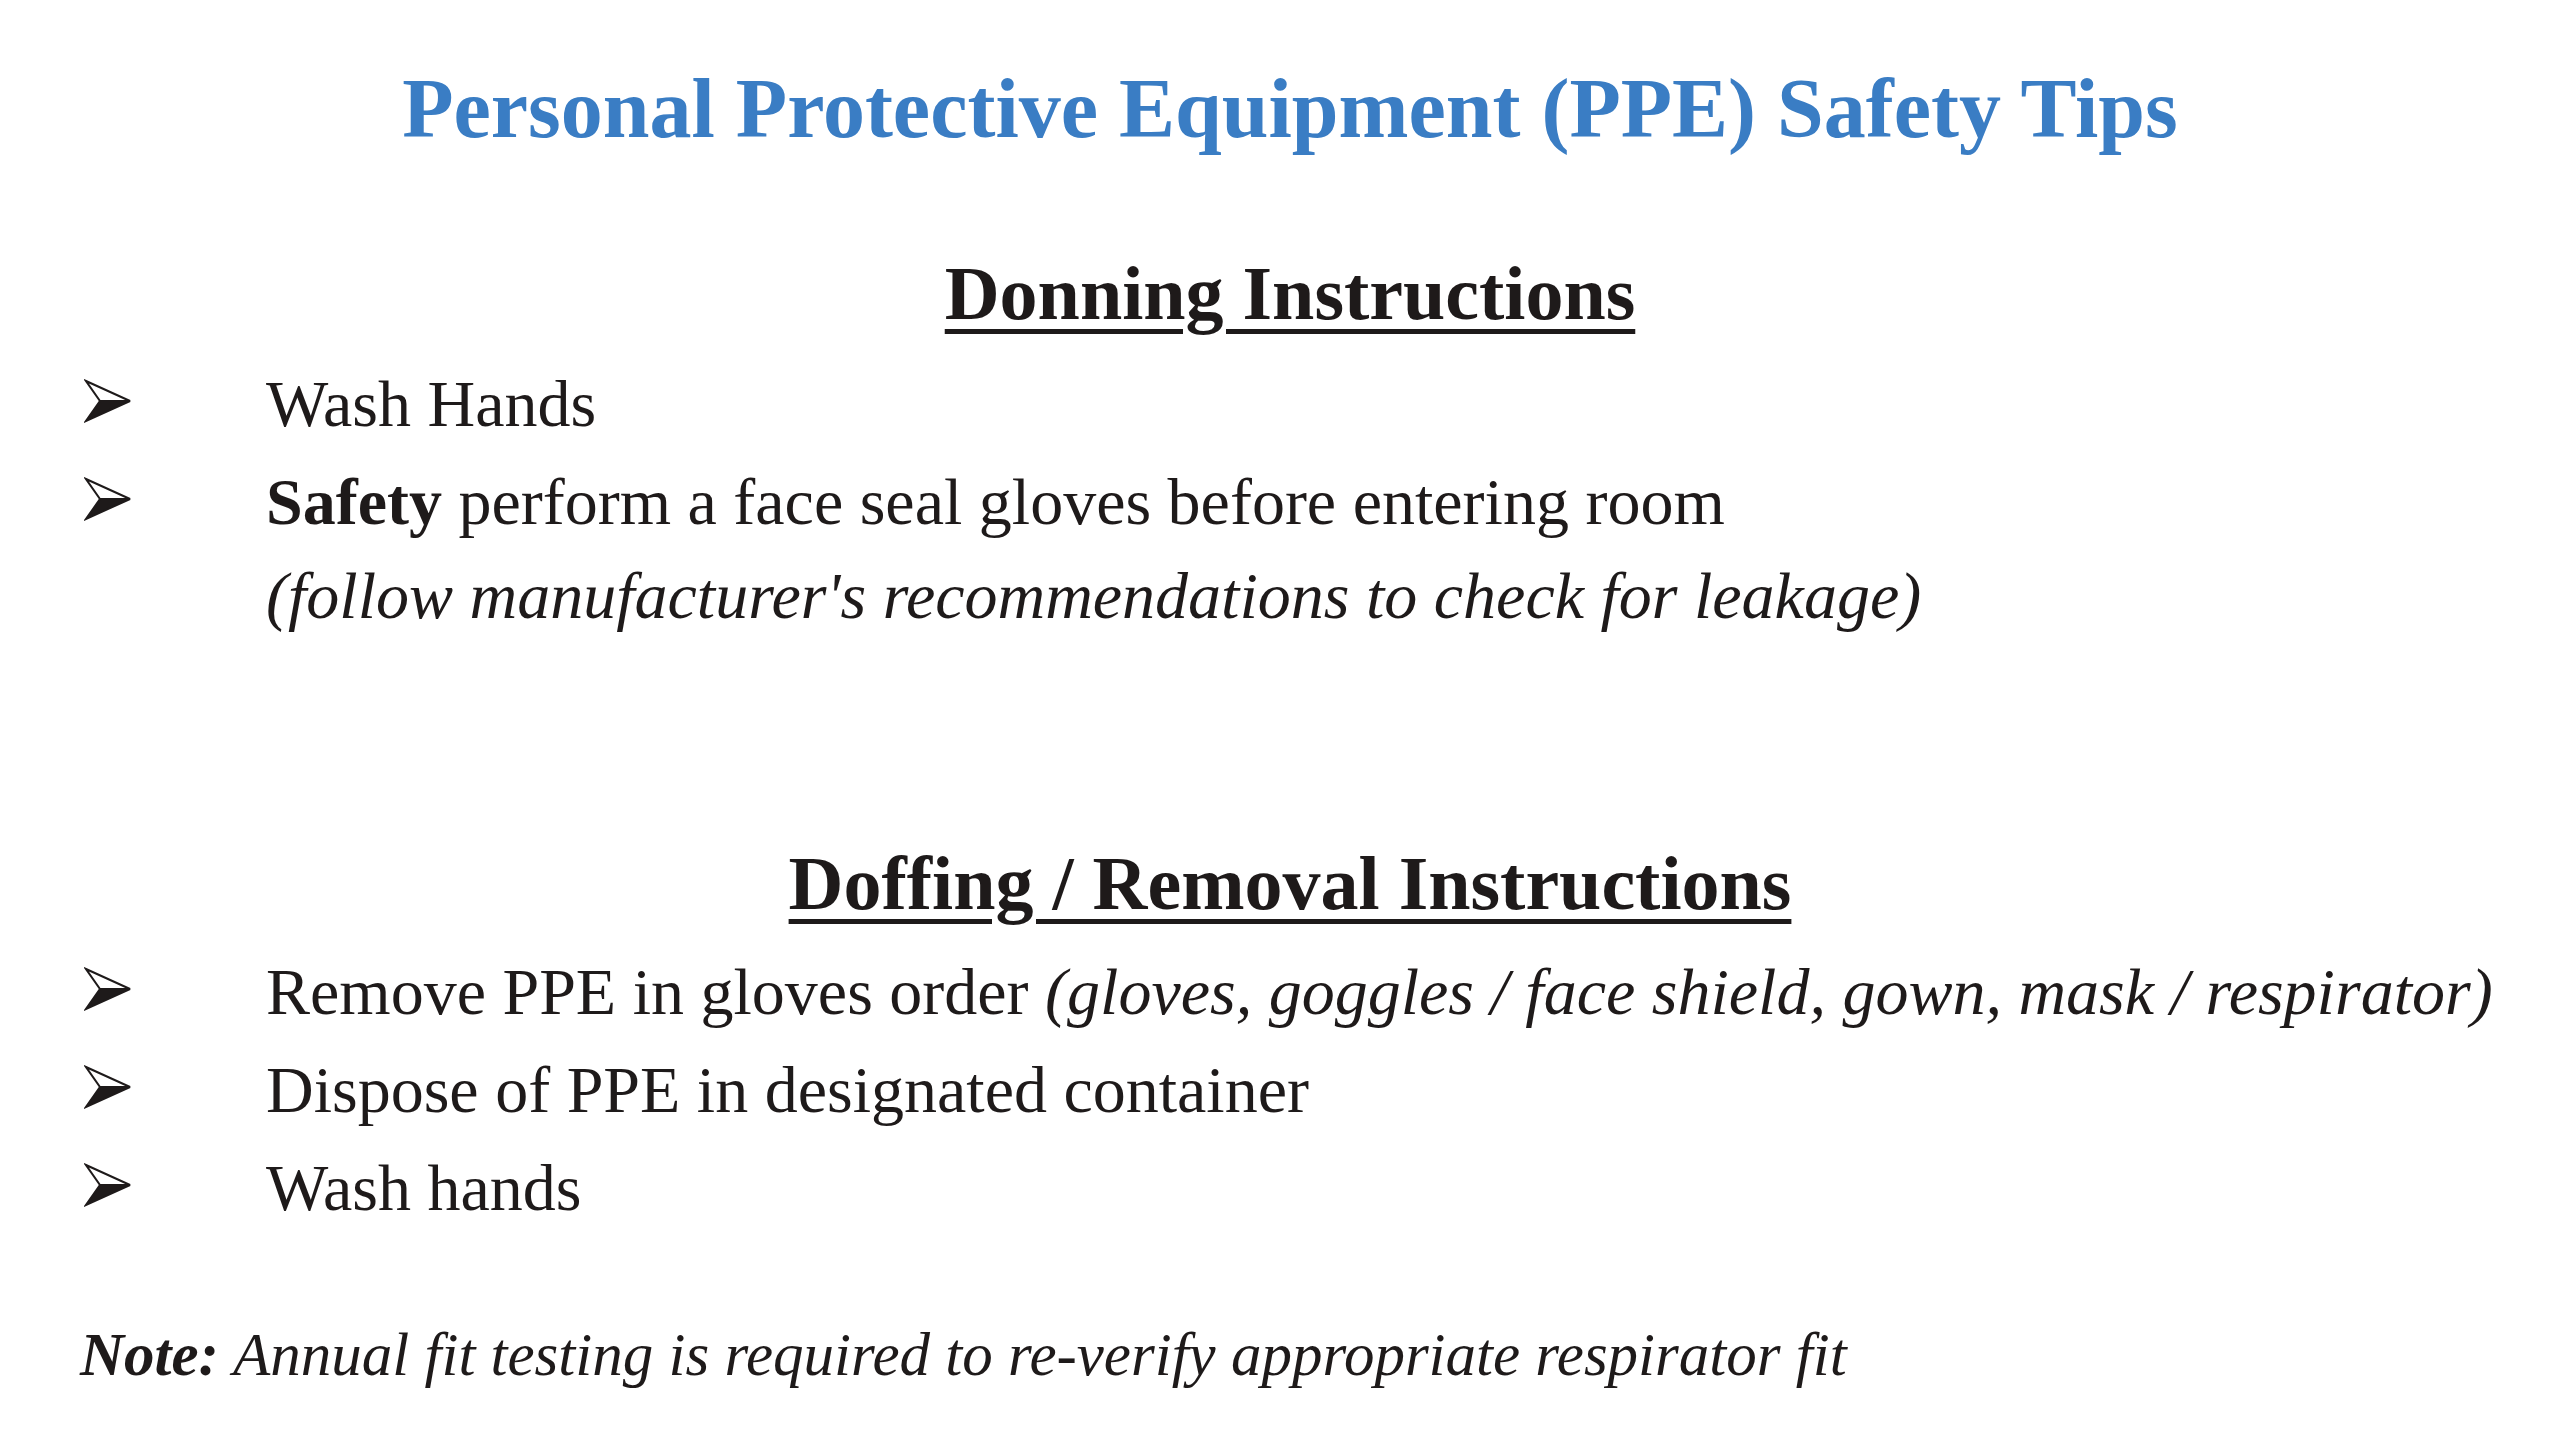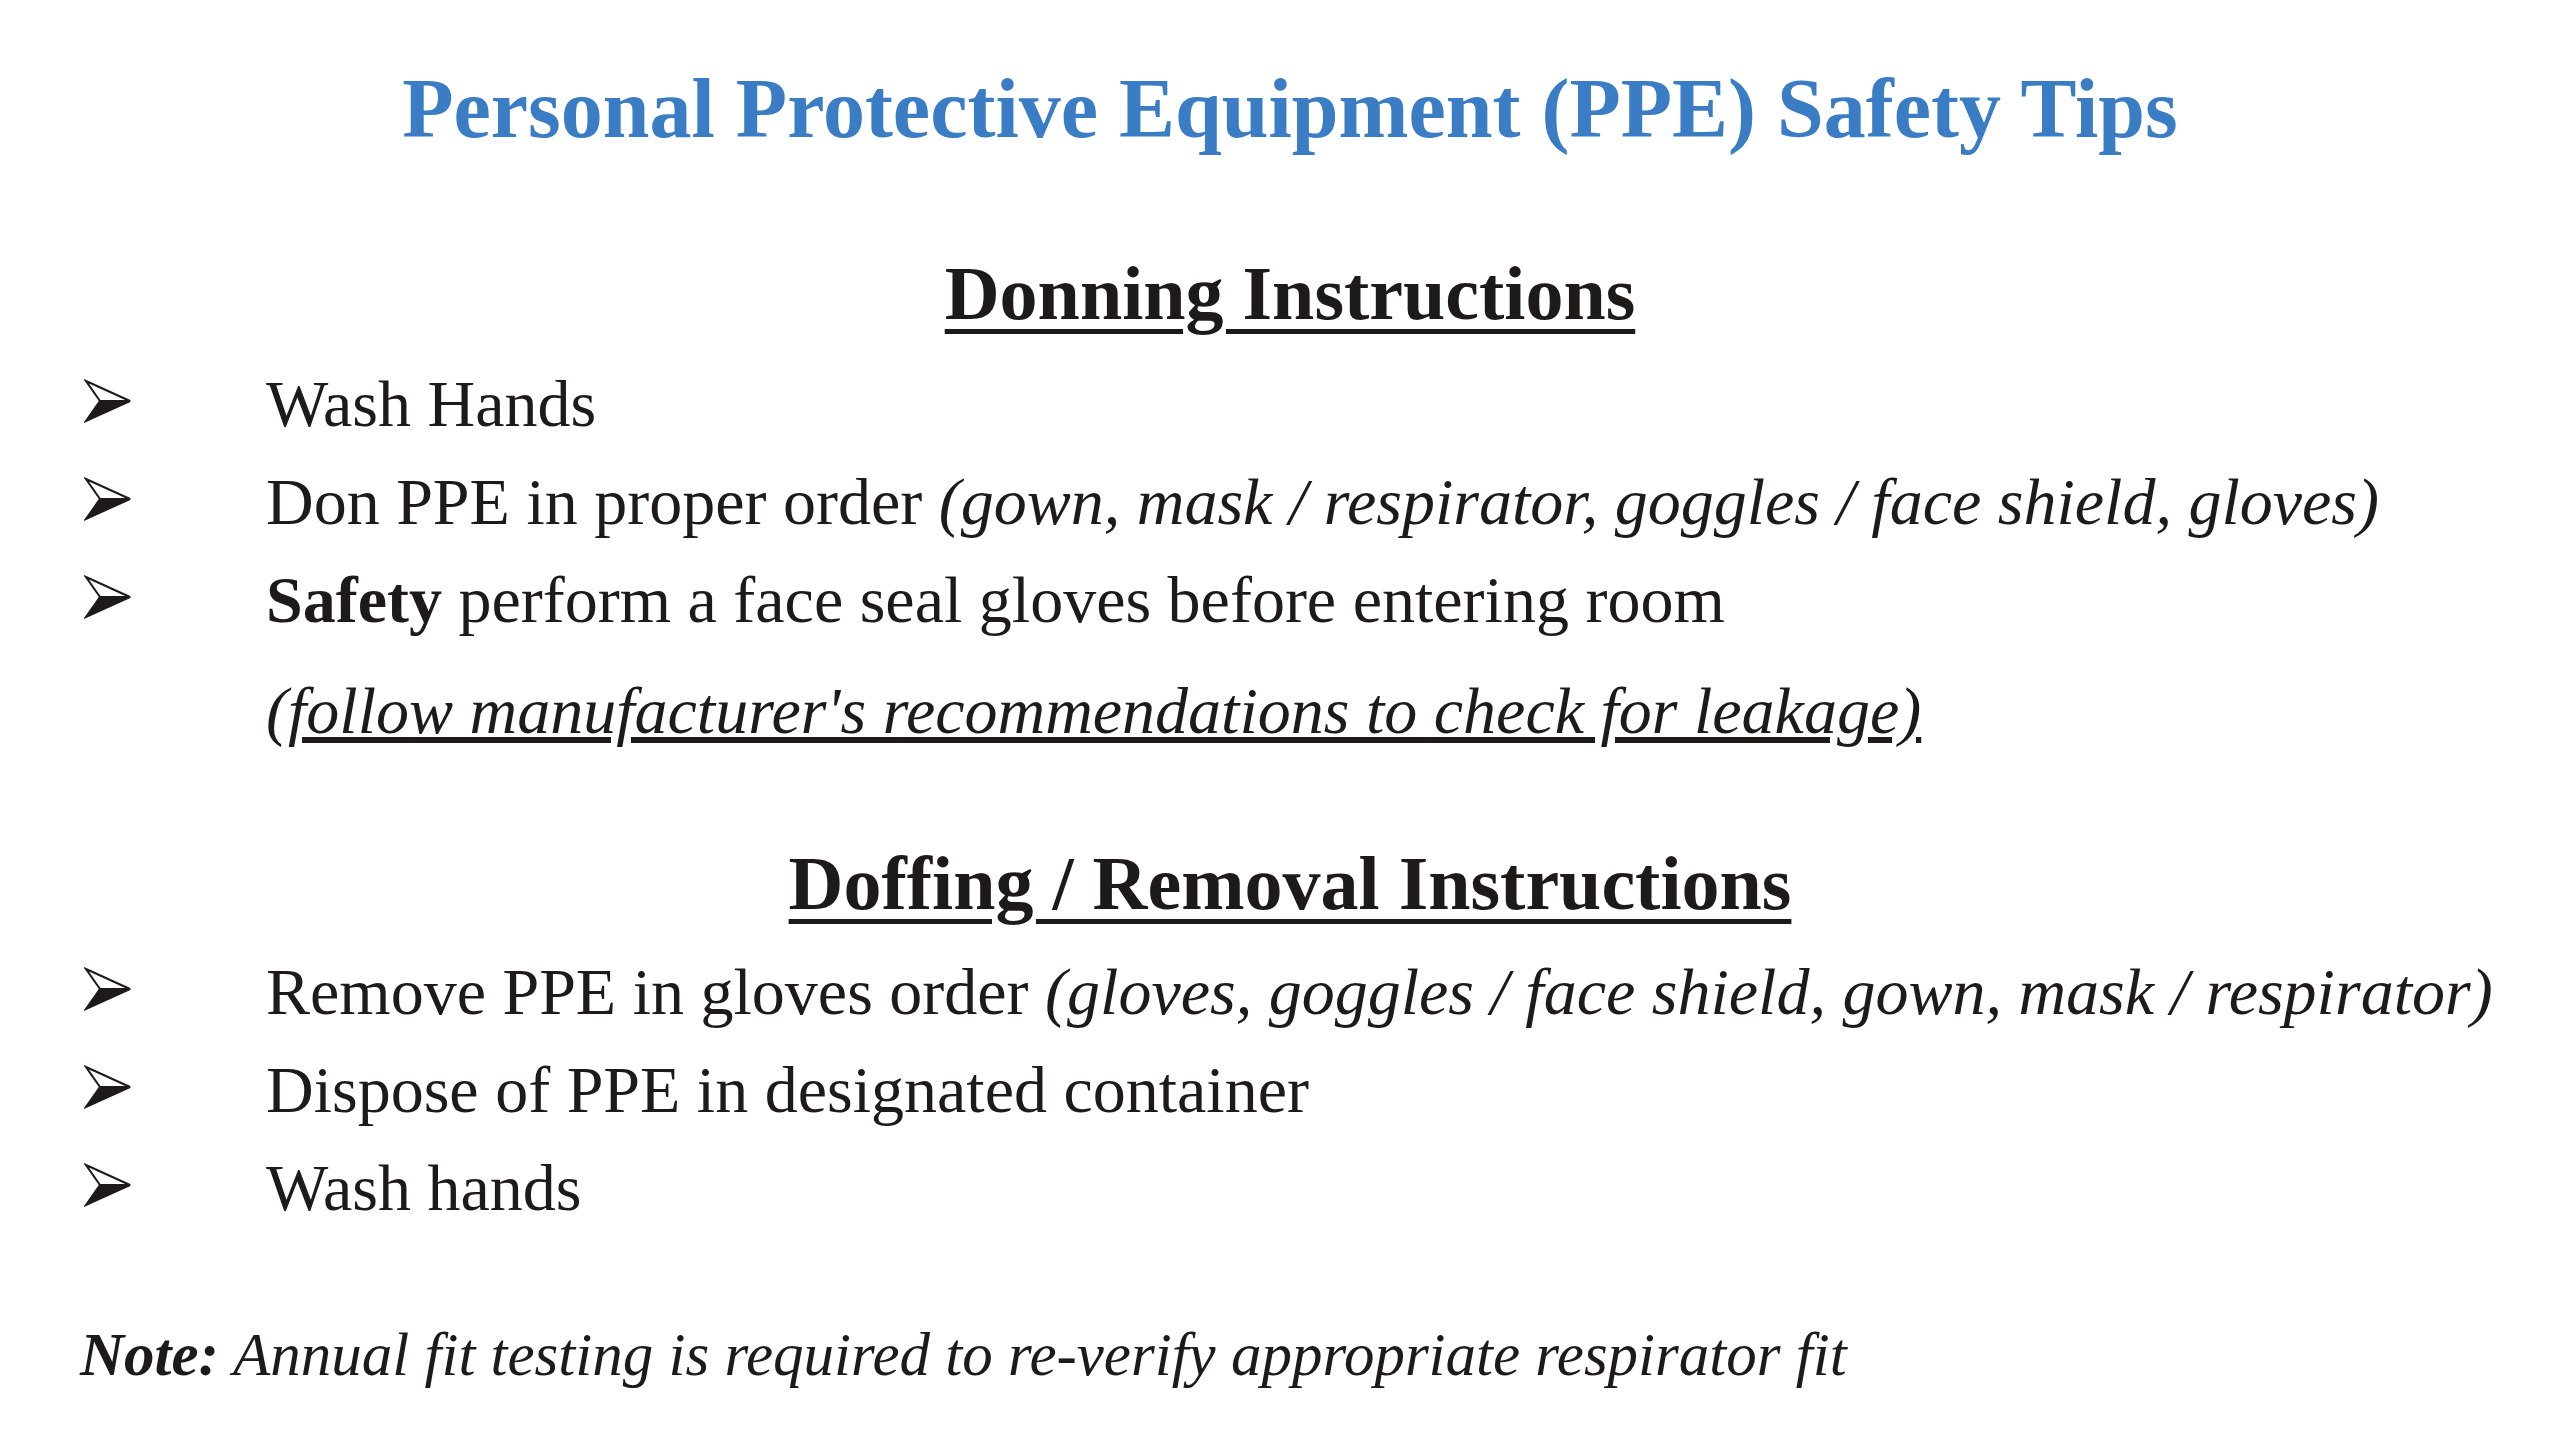--- a/index.html
+++ b/index.html
@@ -70,22 +70,21 @@
   .continuation {
     position: relative;
     height: 98px;
     font-size: 66px;
     line-height: 98px;
     white-space: nowrap;
   }
   .continuation .text {
     position: absolute;
     left: 266px;
-    top: 17px;
-    text-decoration: underline;
+    top: 0;
   }
   em, .ital { font-style: italic; }
   strong { font-weight: bold; }
   .note {
     position: absolute;
     left: 80px;
     top: 1300px;
     font-size: 61px;
     line-height: 110px;
     white-space: nowrap;
@@ -100,27 +99,20 @@
 
 <div class="section-heading" style="top:250px;">Donning Instructions</div>
 
 <ul class="list" style="top:351px;">
   <li class="list-item">
     <svg class="bullet" viewBox="0 0 48 44">
       <polygon points="2,2 46,22 16,22" fill="#ffffff" stroke="#1e1a1a" stroke-width="2"></polygon>
       <polygon points="16,22 46,22 2,42" fill="#1e1a1a" stroke="#1e1a1a" stroke-width="2"></polygon>
     </svg>
     <span class="text">Wash Hands</span>
-  </li>
-  <li class="list-item">
-    <svg class="bullet" viewBox="0 0 48 44">
-      <polygon points="2,2 46,22 16,22" fill="#ffffff" stroke="#1e1a1a" stroke-width="2"></polygon>
-      <polygon points="16,22 46,22 2,42" fill="#1e1a1a" stroke="#1e1a1a" stroke-width="2"></polygon>
-    </svg>
-    <span class="text"><span>Don PPE in proper order </span><em>(gown, mask / respirator, goggles / face shield, gloves)</em></span>
   </li>
   <li class="list-item">
     <svg class="bullet" viewBox="0 0 48 44">
       <polygon points="2,2 46,22 16,22" fill="#ffffff" stroke="#1e1a1a" stroke-width="2"></polygon>
       <polygon points="16,22 46,22 2,42" fill="#1e1a1a" stroke="#1e1a1a" stroke-width="2"></polygon>
     </svg>
     <span class="text"><strong>Safety</strong><span> perform a face seal gloves before entering room</span></span>
   </li>
   <li class="continuation">
     <em class="text">(follow manufacturer's recommendations to check for leakage)</em>

